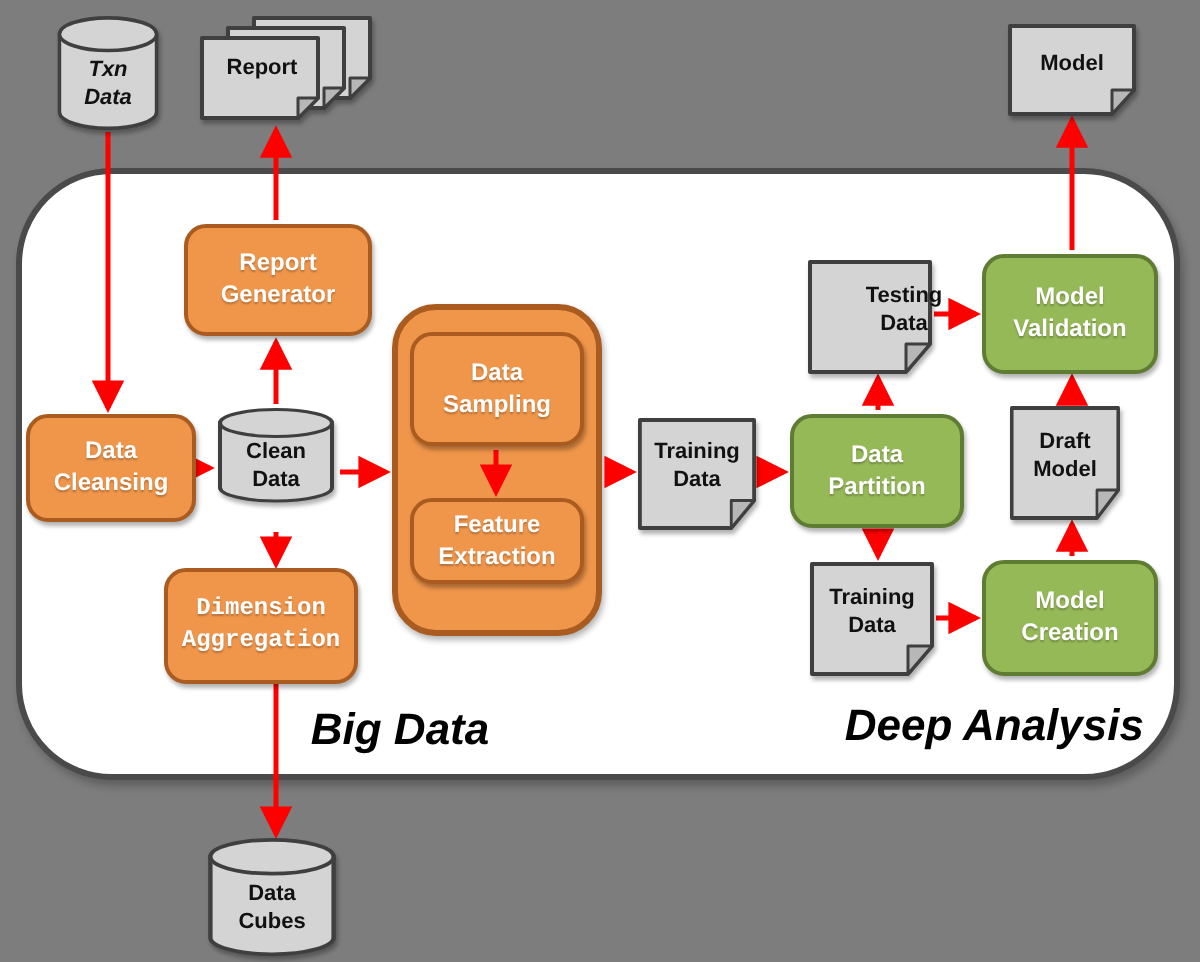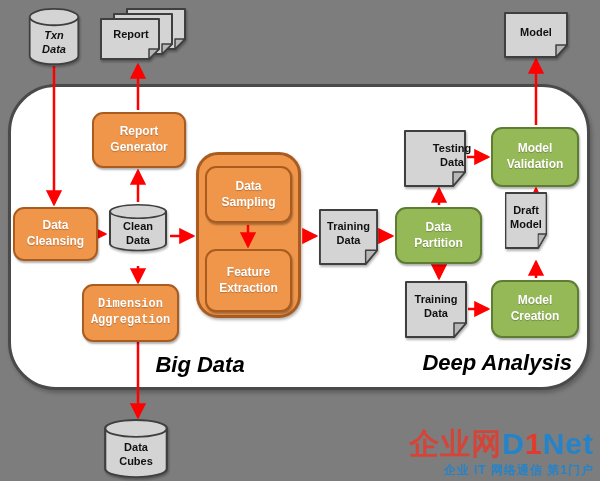--- a/index.html
+++ b/index.html
@@ -150,21 +150,21 @@
   </div>
 
   <div class="node box orange" style="left:92px; top:112px; width:94px; height:56px;">Report
 Generator</div>
   <div class="node box orange" style="left:13px; top:207px; width:85px; height:54px;">Data
 Cleansing</div>
   <div class="node box orange" style="left:82px; top:284px; width:97px; height:58px;font-family:Liberation Mono, monospace;">Dimension
 Aggregation</div>
   <div class="node box orange" style="left:205px; top:166px; width:87px; height:57px;">Data
 Sampling</div>
-  <div class="node box orange" style="left:205px; top:249px; width:87px; height:63px;">Feature
+  <div class="node box orange" style="left:205px; top:249px; width:87px; height:43px;">Feature
 Extraction</div>
 
   <div class="node shape cyl-node" style="left:108px; top:204px; width:60px; height:48px;">
     <svg class="cyl" viewBox="0 0 60 64" preserveAspectRatio="none">
       <path d="M2,10 L2,53 A28 9 0 0 0 58,53 L58,10 Z"></path>
       <ellipse cx="30" cy="10" rx="28" ry="9"></ellipse>
     </svg>
     <span class="shape-label">Clean
 Data</span>
   </div>
@@ -189,36 +189,30 @@
 
   <div class="node shape doc-node" style="left:405px; top:281px; width:62px; height:57px;">
     <svg class="doc" viewBox="0 0 62 57" preserveAspectRatio="none">
       <path class="page" d="M1,1 H61 V42 L49,56 H1 Z"></path>
         <path class="flap" d="M61,42 L49,56 L49,42 Z"></path>
     </svg>
     <span class="shape-label">Training
 Data</span>
   </div>
 
-  <div class="node shape doc-node" style="left:505px; top:192px; width:42px; height:57px;">
+  <div class="node shape doc-node" style="left:505px; top:203px; width:55px; height:57px;">
     <svg class="doc" viewBox="0 0 62 57" preserveAspectRatio="none">
       <path class="page" d="M1,1 H61 V42 L49,56 H1 Z"></path>
         <path class="flap" d="M61,42 L49,56 L49,42 Z"></path>
     </svg>
     <span class="shape-label">Draft
 Model</span>
   </div>
 
   <div class="node box green" style="left:395px; top:207px; width:87px; height:57px;">Data
 Partition</div>
   <div class="node box green" style="left:491px; top:127px; width:88px; height:60px;">Model
 Validation</div>
   <div class="node box green" style="left:491px; top:280px; width:88px; height:58px;">Model
 Creation</div>
 
-  <div class="watermark">
-    <div class="wm-logo">
-      <span class="wm-cn">企业网</span><span class="wm-blue">D</span><span class="wm-red">1</span><span class="wm-blue">Net</span>
-    </div>
-    <div class="wm-tagline">企业 IT 网络通信  第1门户</div>
-  </div>
 
 </div>
 
 </body></html>

